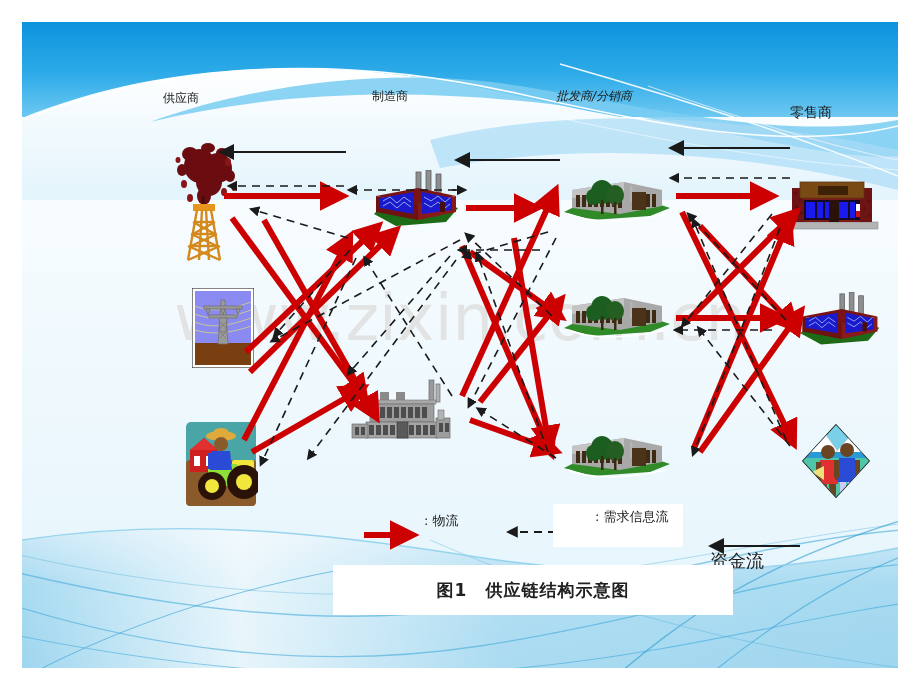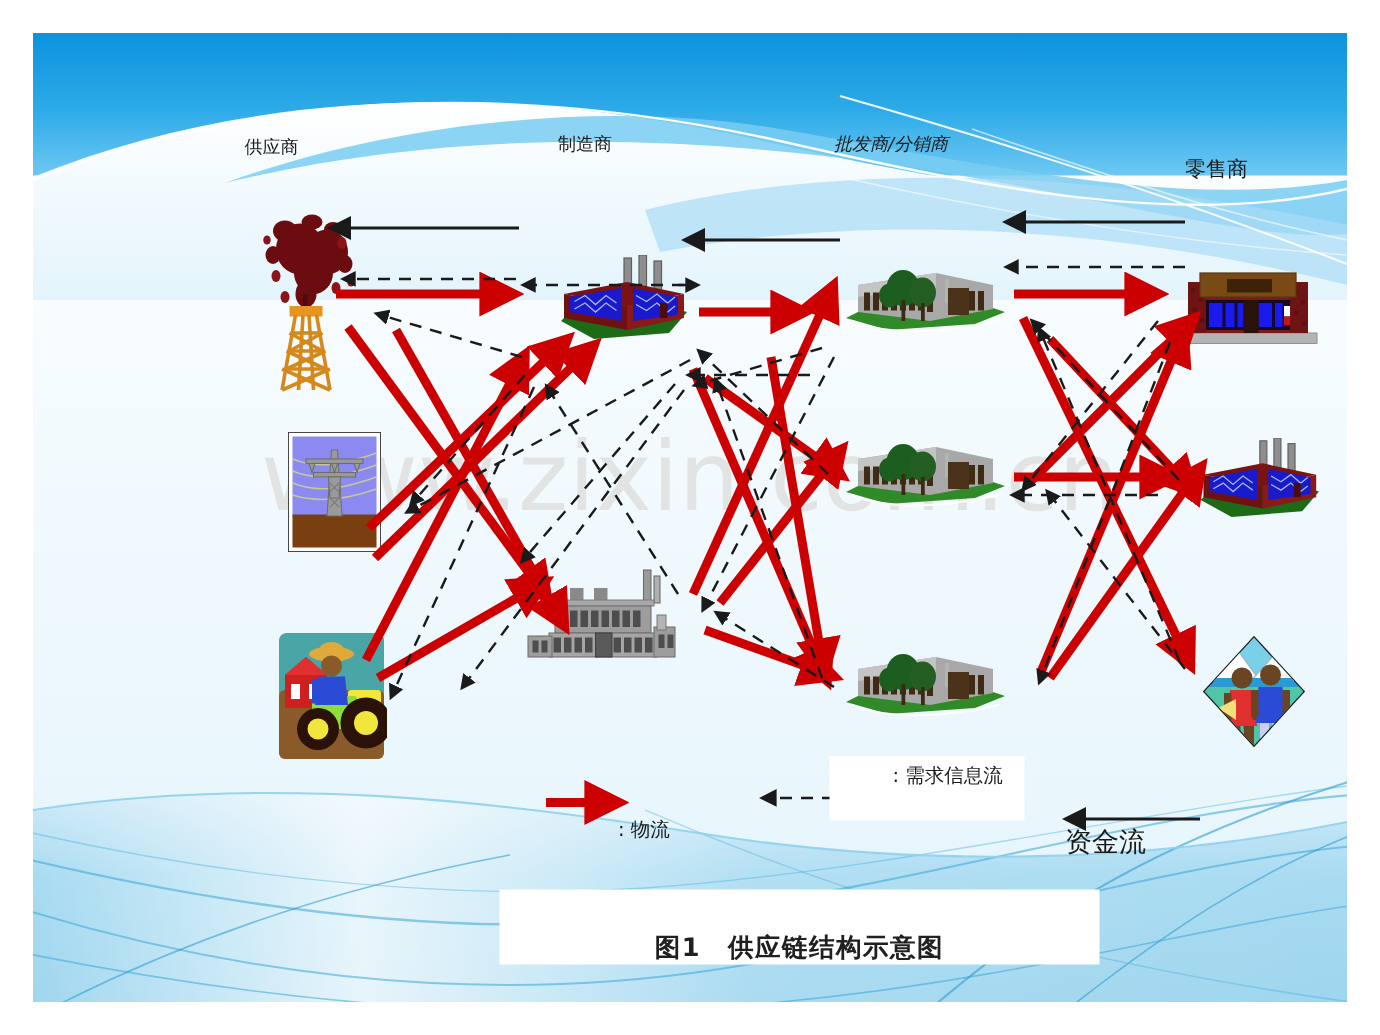--- a/index.html
+++ b/index.html
@@ -532,22 +532,22 @@
   </svg>
 
   <div id="text-layer">
     <div class="stage-label" style="left:163px; top:90px; font-size:12px;">供应商</div>
     <div class="stage-label" style="left:372px; top:88px; font-size:12px;font-family:Liberation Mono, monospace;">制造商</div>
     <div class="stage-label" style="left:556px; top:88px; font-size:12px;font-style:italic;">批发商/分销商</div>
     <div class="stage-label" style="left:790px; top:104px; font-size:14px;">零售商</div>
 
     <div class="white-box" style="left:553px; top:504px; width:130px; height:43px;"></div>
 
-    <div class="legend-label" style="left:412px; top:512px; font-size:13px;margin-top:32px;">: 物流</div>
+    <div class="legend-label" style="left:424px; top:512px; font-size:13px;">: 物流</div>
     <div class="legend-label" style="left:560px; top:508px; font-size:13px;margin-left:35px;">: 需求信息流</div>
     <div class="legend-label" style="left:710px; top:507px; font-size:18px;margin-top:42px;">资金流</div>
 
-    <div class="caption-box" style="left:333px; top:593px; width:400px; height:50px;align-items:flex-end;">
+    <div class="caption-box" style="left:333px; top:565px; width:400px; height:50px;">
       <span class="caption-text">图1　供应链结构示意图</span>
     </div>
   </div>
 
 </div>
 
 </body></html>

